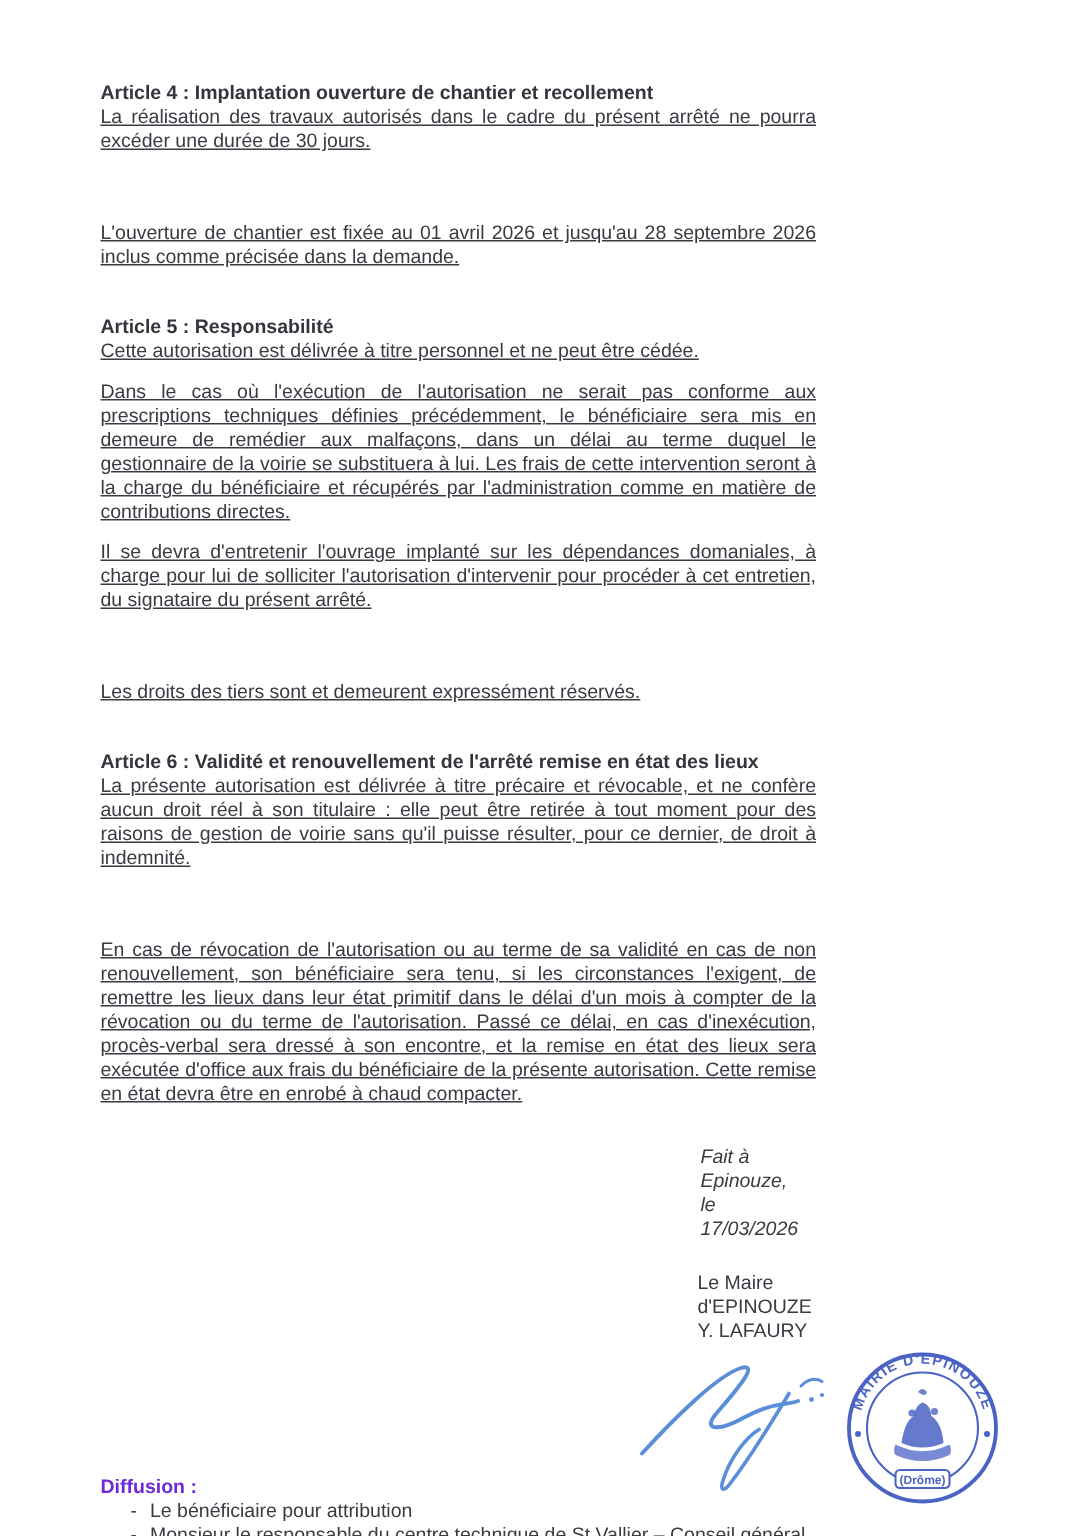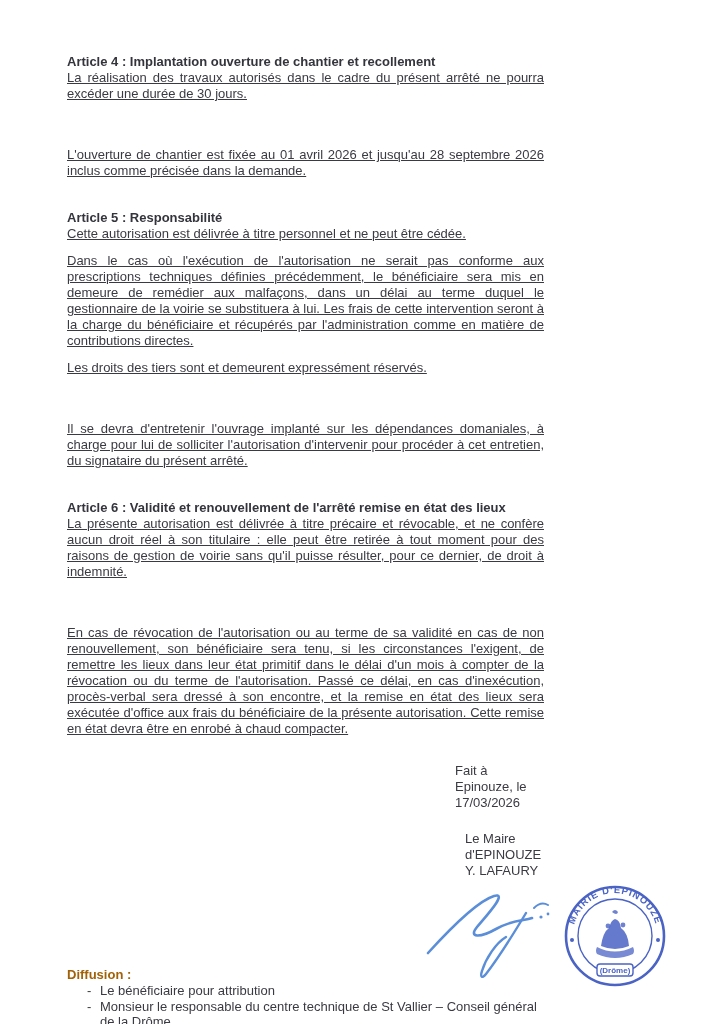--- a/index.html
+++ b/index.html
@@ -30,21 +30,21 @@
     margin:0 0 11px 0;
     text-decoration:underline;
   }
   .para.first{margin-top:0;}
   .para:last-child{margin-bottom:0;margin-top:45px;}
   .sig-block{
     margin-top:26px;
     margin-left:388px;
     font-size:13px;line-height:16px;
   }
-  .sig-place-date{margin:0;}
+  .sig-place-date{margin:12px;font-style:italic;}
   .sig-title{margin:20px 0 0 10px;}
   .sig-name{margin:0 0 0 10px;}
   .sig-zone{
     position:relative;
     height:86px;
   }
   .signature-svg{
     position:absolute;
     left:355px;top:2px;
     width:160px;height:100px;
@@ -52,21 +52,21 @@
   }
   .stamp-svg{
     position:absolute;
     left:496px;top:5px;
     width:104px;height:104px;
     z-index:2;
   }
   .diffusion{margin-top:2px;}
   .diffusion-heading{
     font-weight:bold;font-size:13px;line-height:16px;
-    color:#a16207;margin:0;
+    color:#6d28d9;margin:0;
   }
   .diffusion-list{
     list-style:none;
     margin:0;padding:0 0 0 20px;
   }
   .diffusion-item{
     font-size:13px;line-height:15.5px;
     display:flex;
   }
   .dash{width:13px;flex:0 0 13px;}
@@ -79,22 +79,22 @@
   <section class="article">
     <h3 class="article-heading">Article 4 : Implantation ouverture de chantier et recollement</h3>
     <p class="para first">La réalisation des travaux autorisés dans le cadre du présent arrêté ne pourra excéder une durée de 30 jours.</p>
     <p class="para">L'ouverture de chantier est fixée au 01 avril 2026 et jusqu'au 28 septembre 2026 inclus comme précisée dans la demande.</p>
   </section>
 
   <section class="article">
     <h3 class="article-heading">Article 5 : Responsabilité</h3>
     <p class="para first">Cette autorisation est délivrée à titre personnel et ne peut être cédée.</p>
     <p class="para">Dans le cas où l'exécution de l'autorisation ne serait pas conforme aux prescriptions techniques définies précédemment, le bénéficiaire sera mis en demeure de remédier aux malfaçons, dans un délai au terme duquel le gestionnaire de la voirie se substituera à lui. Les frais de cette intervention seront à la charge du bénéficiaire et récupérés par l'administration comme en matière de contributions directes.</p>
+    <p class="para">Il se devra d'entretenir l'ouvrage implanté sur les dépendances domaniales, à charge pour lui de solliciter l'autorisation d'intervenir pour procéder à cet entretien, du signataire du présent arrêté.</p>
     <p class="para">Les droits des tiers sont et demeurent expressément réservés.</p>
-    <p class="para">Il se devra d'entretenir l'ouvrage implanté sur les dépendances domaniales, à charge pour lui de solliciter l'autorisation d'intervenir pour procéder à cet entretien, du signataire du présent arrêté.</p>
   </section>
 
   <section class="article">
     <h3 class="article-heading">Article 6 : Validité et renouvellement de l'arrêté remise en état des lieux</h3>
     <p class="para first">La présente autorisation est délivrée à titre précaire et révocable, et ne confère aucun droit réel à son titulaire : elle peut être retirée à tout moment pour des raisons de gestion de voirie sans qu'il puisse résulter, pour ce dernier, de droit à indemnité.</p>
     <p class="para">En cas de révocation de l'autorisation ou au terme de sa validité en cas de non renouvellement, son bénéficiaire sera tenu, si les circonstances l'exigent, de remettre les lieux dans leur état primitif dans le délai d'un mois à compter de la révocation ou du terme de l'autorisation. Passé ce délai, en cas d'inexécution, procès-verbal sera dressé à son encontre, et la remise en état des lieux sera exécutée d'office aux frais du bénéficiaire de la présente autorisation. Cette remise en état devra être en enrobé à chaud compacter.</p>
   </section>
 
   <div class="sig-block">
     <p class="sig-place-date">Fait à Epinouze, le 17/03/2026</p>

